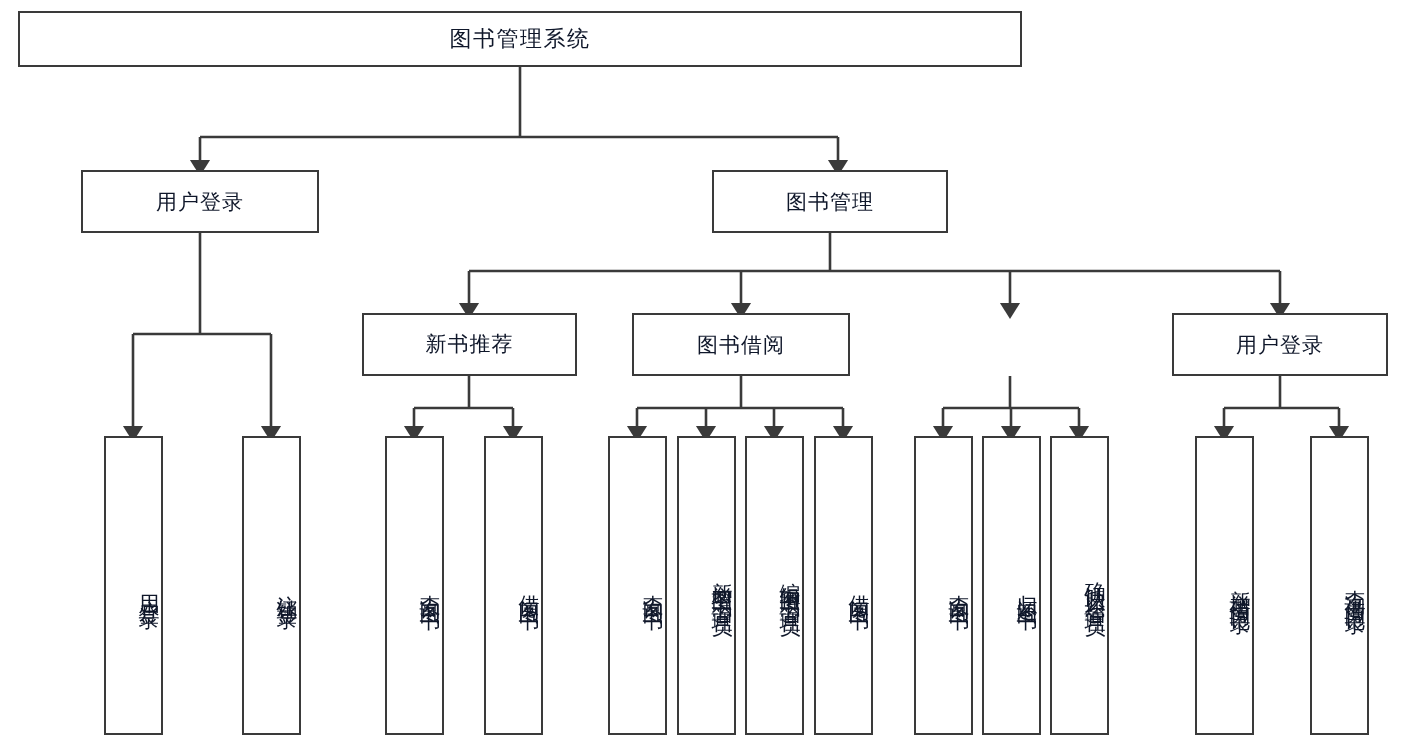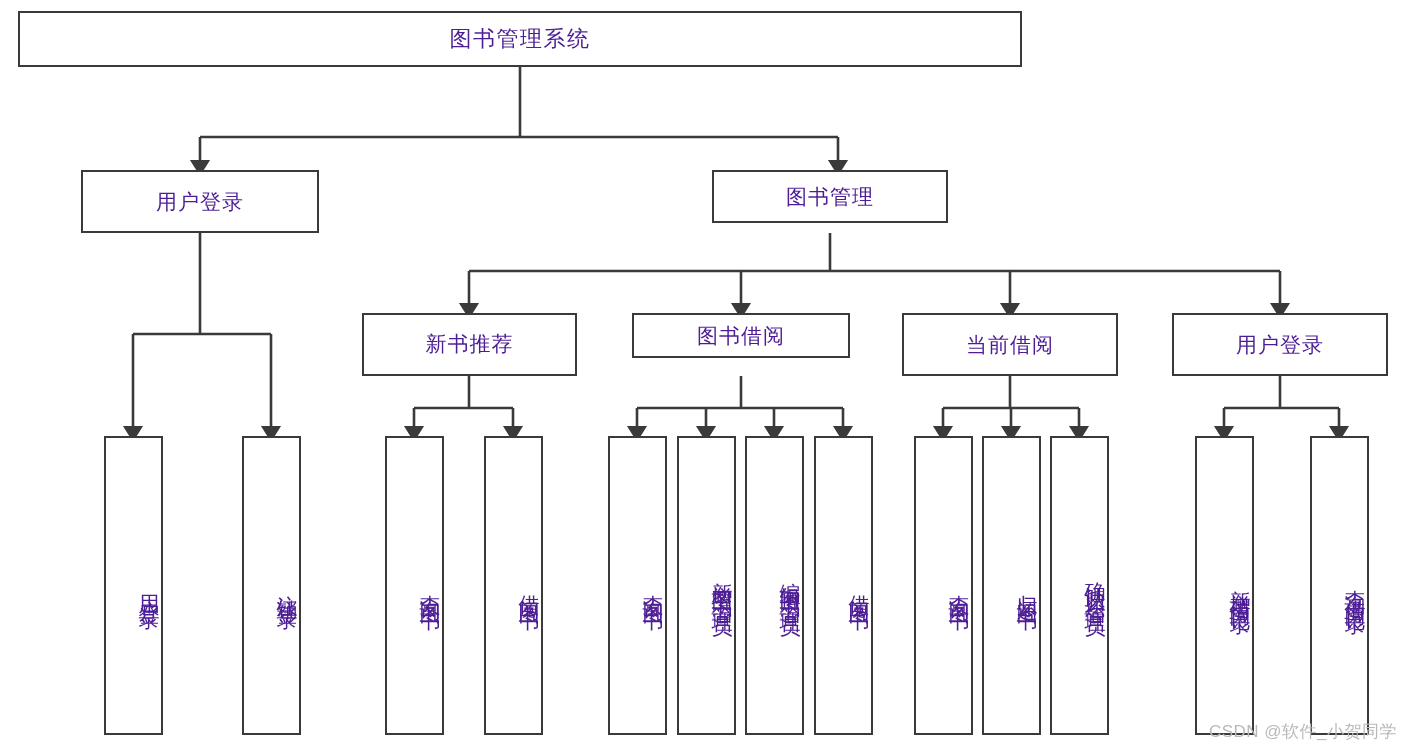--- a/index.html
+++ b/index.html
@@ -24,21 +24,21 @@
     pointer-events: none;
   }
   .node {
     position: absolute;
     box-sizing: border-box;
     border: 2.5px solid #3a3a3a;
     background: #ffffff;
     display: flex;
     align-items: center;
     justify-content: center;
-    color: #4c1d95;
+    color: #0f172a;
     z-index: 2;
   }
   .node-h {
     font-size: 21px;
     letter-spacing: 1px;
     line-height: 1.2;
   }
   .node-root {
     font-size: 22px;
     letter-spacing: 1.5px;
@@ -127,35 +127,32 @@
   </svg>
 
   <div class="node node-h node-root" style="left:18px; top:11px; width:1004px; height:56px;">
     <span>图书管理系统</span>
   </div>
 
   <div class="node node-h" style="left:81px; top:170px; width:238px; height:63px;">
     <span>用户登录</span>
   </div>
 
-  <div class="node node-h" style="left:712px; top:170px; width:236px; height:53px;">
+  <div class="node node-h" style="left:712px; top:170px; width:236px; height:63px;">
     <span>图书管理</span>
   </div>
 
   <div class="node node-h" style="left:362px; top:313px; width:215px; height:63px;font-family:Liberation Serif, serif;">
     <span>新书推荐</span>
   </div>
 
-  <div class="node node-h" style="left:632px; top:313px; width:218px; height:45px;text-align:right;">
+  <div class="node node-h" style="left:632px; top:313px; width:218px; height:63px;text-align:right;">
     <span>图书借阅</span>
   </div>
 
-  <div class="node node-h" style="left:902px; top:313px; width:216px; height:63px;">
-    <span>当前借阅</span>
-  </div>
 
   <div class="node node-h" style="left:1172px; top:313px; width:216px; height:63px;">
     <span>用户登录</span>
   </div>
 
   <div class="node node-v" style="left:104px; top:436px; width:59px; height:299px;">
     <span class="vlabel">用户登录</span>
   </div>
   <div class="node node-v" style="left:242px; top:436px; width:59px; height:299px;">
     <span class="vlabel">注销登录</span>
@@ -191,15 +188,14 @@
     <span class="vlabel">确认归还（管理员）</span>
   </div>
 
   <div class="node node-v" style="left:1195px; top:436px; width:59px; height:299px;">
     <span class="vlabel">新增借阅记录</span>
   </div>
   <div class="node node-v" style="left:1310px; top:436px; width:59px; height:299px;">
     <span class="vlabel">查询借阅记录</span>
   </div>
 
-  <div class="watermark">CSDN @软件_小贺同学</div>
 
 </div>
 
 </body></html>

